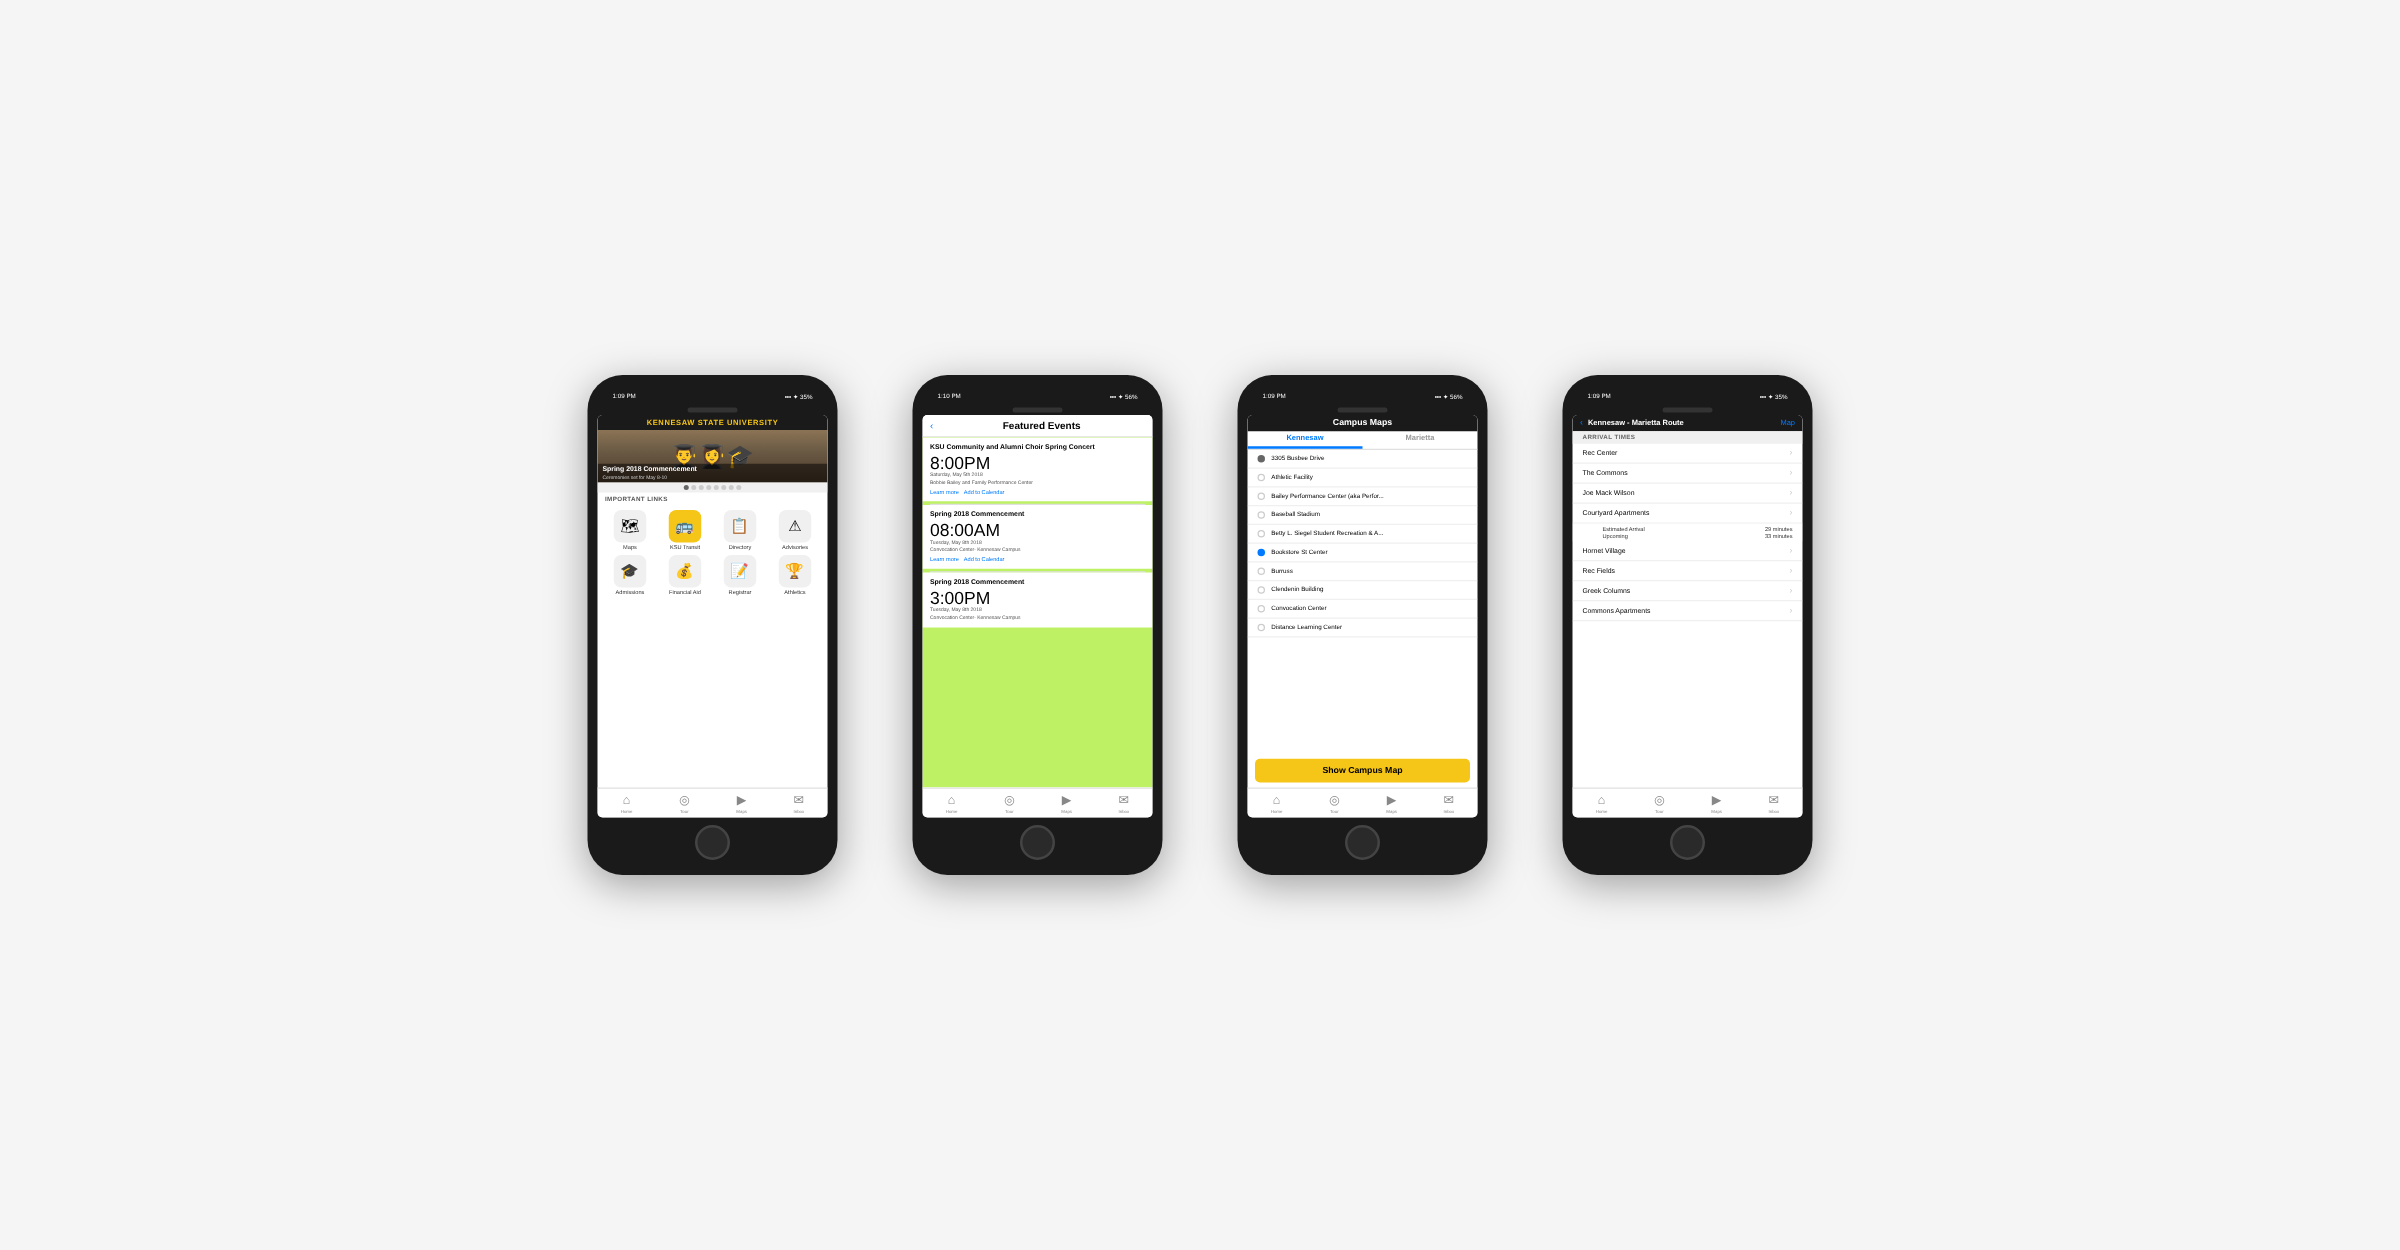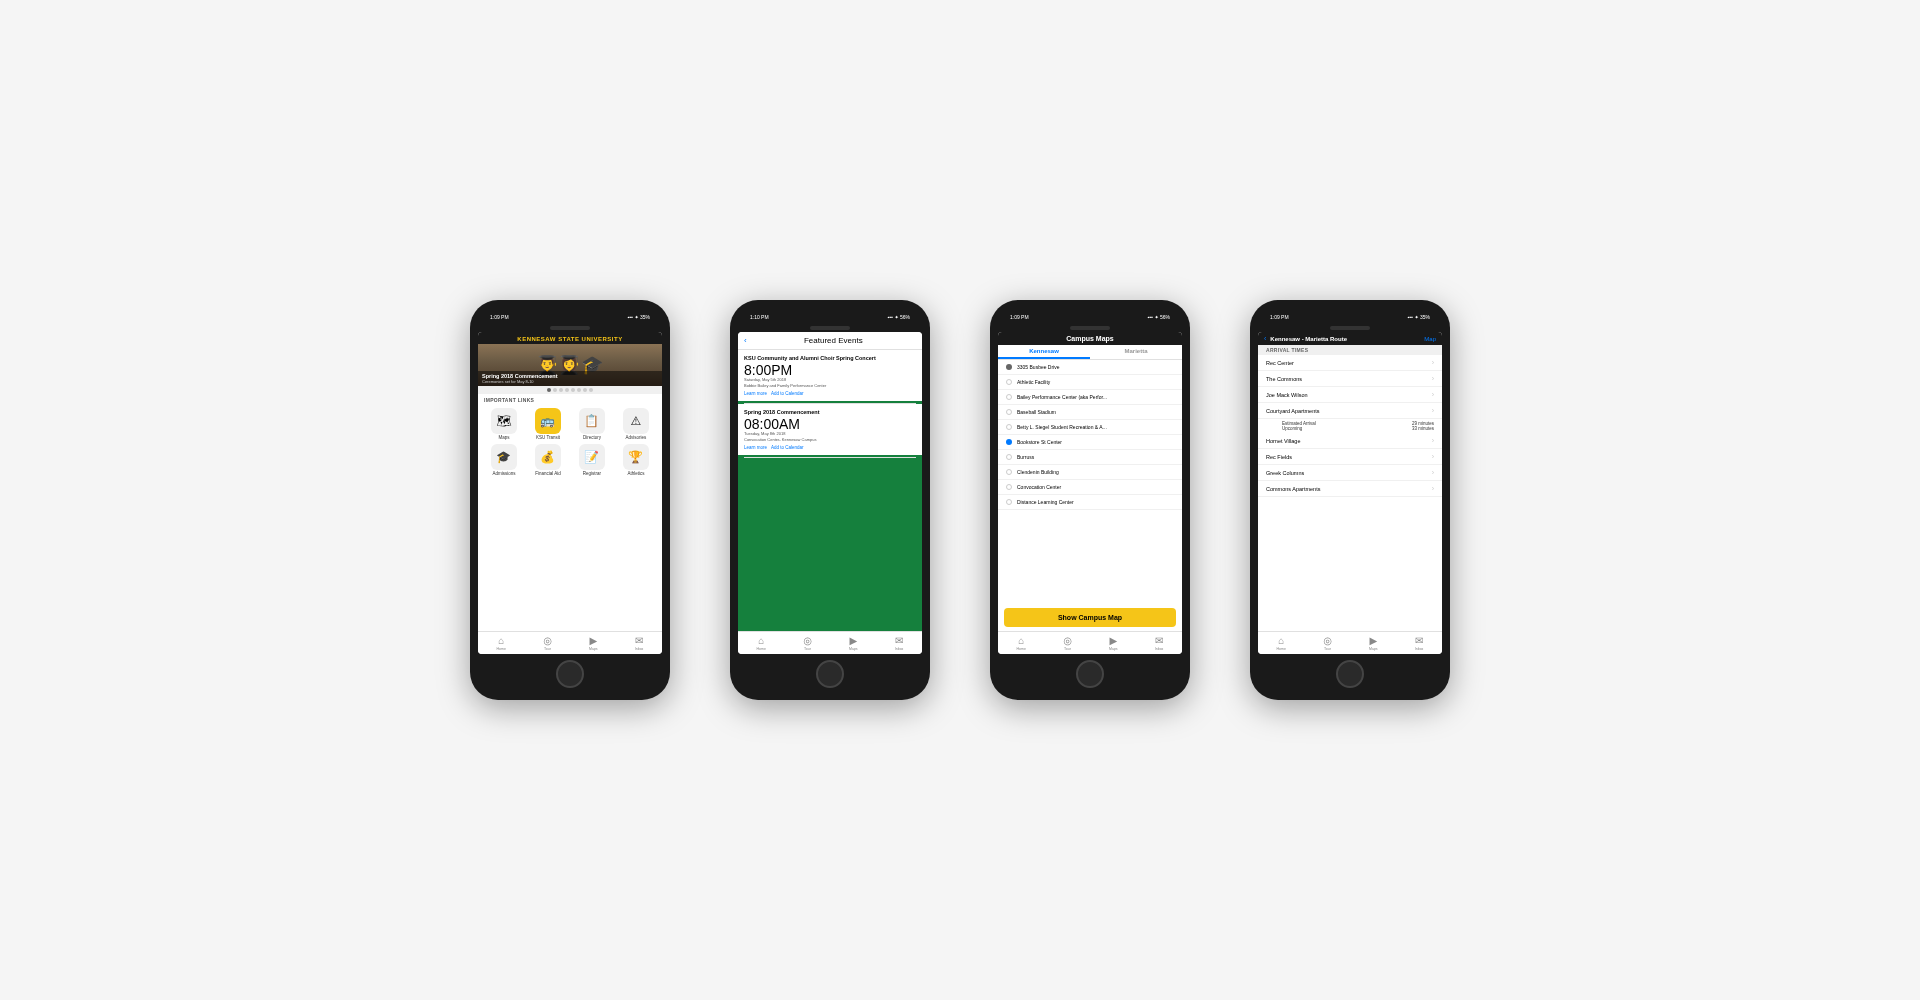--- a/index.html
+++ b/index.html
@@ -185,29 +185,29 @@
       padding: 4px 6px;
       border-bottom: 1px solid #e0e0e0;
     }
     .screen2-back {
       font-size: 8px;
       color: #007aff;
       margin-right: 4px;
     }
     .screen2-title {
       font-size: 8px;
-      font-weight: normal;
+      font-weight: bold;
       color: #000;
       flex: 1;
       text-align: center;
     }
     .screen2-events {
       flex: 1;
       overflow: hidden;
-      background: #15803d;
+      background: #bef264;
     }
     .event-card {
       background: white;
       margin-bottom: 2px;
       padding: 5px 6px;
     }
     .event-name {
       font-size: 5.5px;
       font-weight: bold;
       color: #000;
@@ -497,20 +497,29 @@
           <span>Tuesday, May 8th 2018</span><br>
           <span>Convocation Center-
 Kennesaw Campus</span>
         </div>
         <div class="event-actions">
           <span class="event-btn">Learn more</span>
           <span class="event-btn">Add to Calendar</span>
         </div>
       </div>
       <div class="event-divider"></div>
+      <div class="event-card">
+        <div class="event-name">Spring 2018 Commencement</div>
+        <div class="event-time-big">3:00PM</div>
+        <div class="event-details">
+          <span>Tuesday, May 8th 2018</span><br>
+          <span>Convocation Center-
+Kennesaw Campus</span>
+        </div>
+      </div>
     </div>
     <div class="bottom-nav">
       <div class="bottom-nav-item">
         <span class="icon">⌂</span>
         <span>Home</span>
       </div>
       <div class="bottom-nav-item">
         <span class="icon">◎</span>
         <span>Tour</span>
       </div>

